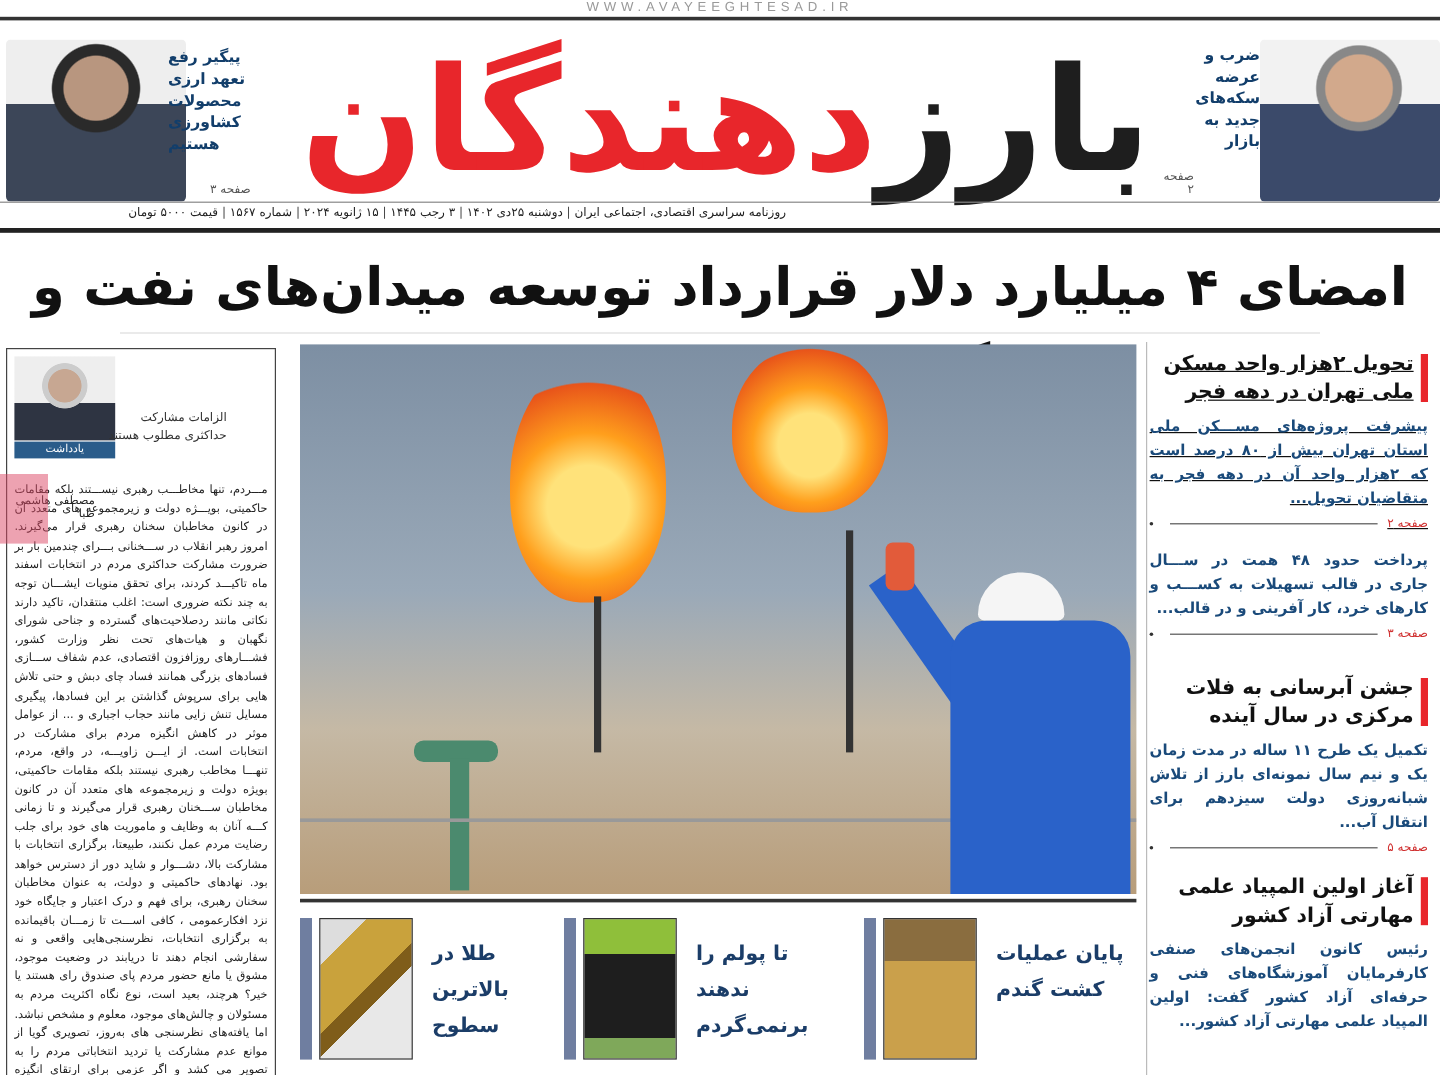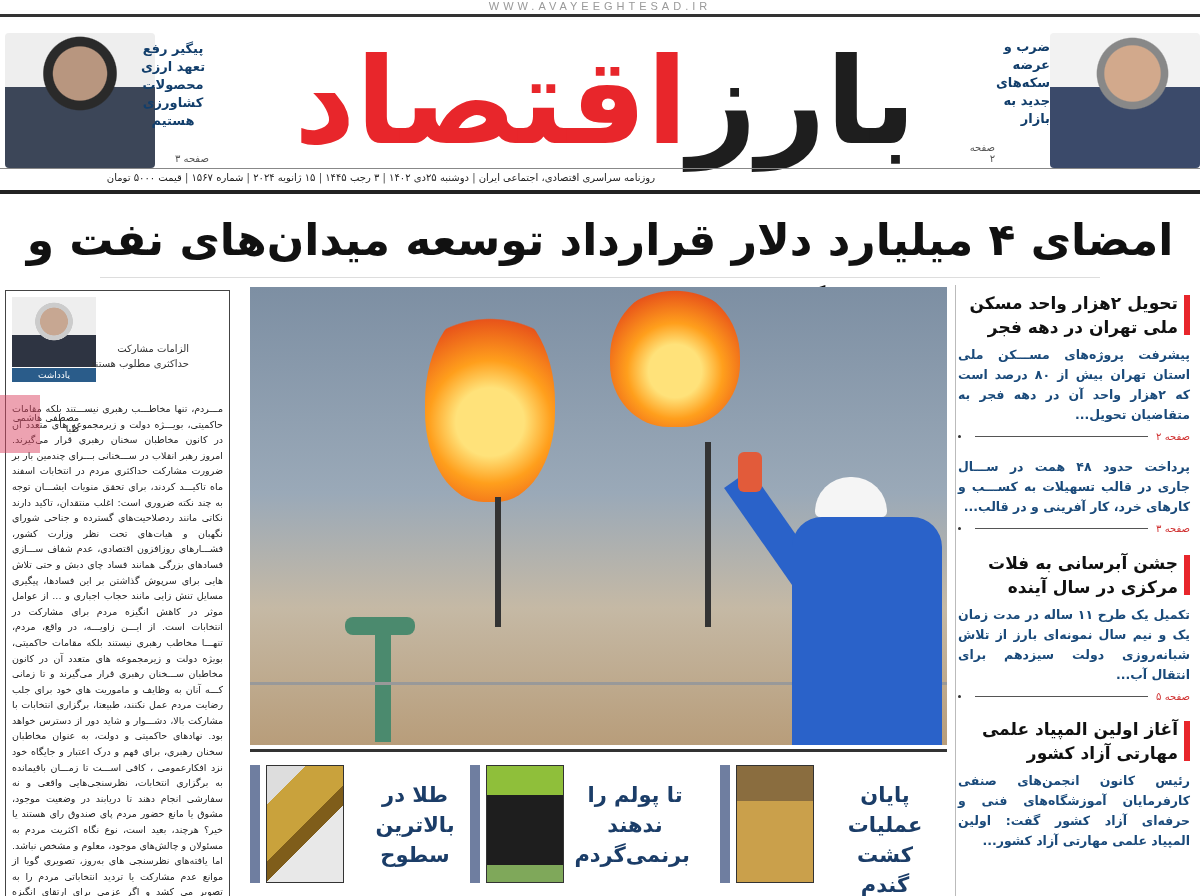--- a/index.html
+++ b/index.html
@@ -9,21 +9,21 @@
   .masthead { position: absolute; top: 18px; left: 0; width: 1200px; height: 150px; }
   .logo { position: absolute; left: 240px; top: 14px; width: 730px; height: 130px; display: flex; direction: rtl; align-items: flex-end; justify-content: center; }
   .logo .black { font-family: "DejaVu Sans", sans-serif; font-weight: 900; font-size: 120px; color: #1e1e1e; line-height: 1; letter-spacing: -4px; }
   .logo .red { font-family: "DejaVu Sans", sans-serif; font-weight: 900; font-size: 120px; color: #e8262b; line-height: 1; letter-spacing: -4px; }
   .teaser { position: absolute; top: 0; height: 150px; direction: rtl; }
   .teaser .photo { position: absolute; bottom: 0; width: 150px; height: 135px; border-radius: 4px; }
   .teaser .t { position: absolute; font-weight: bold; font-size: 13px; line-height: 18px; color: #123e6b; }
   .teaser .pg { position: absolute; font-size: 10px; color: #555; }
   .teaser-left { left: 0; width: 230px; }
   .teaser-left .photo { left: 5px; background: radial-gradient(circle at 50% 30%, #b8967f 0 22%, #2a2a2a 23% 30%, transparent 31%), linear-gradient(180deg, #eee 0 40%, #3c4658 40%); }
-  .teaser-left .t { right: 12px; top: 22px; text-align: center; }
+  .teaser-left .t { right: 0; top: 22px; text-align: left; }
   .teaser-left .pg { left: 175px; bottom: 4px; }
   .teaser-right { right: 0; width: 230px; }
   .teaser-right .photo { right: 0; background: radial-gradient(circle at 55% 30%, #d2a98c 0 22%, #888 23% 28%, transparent 29%), linear-gradient(180deg, #f2f2f2 0 40%, #3b4a6a 40%); }
   .teaser-right .t { right: 150px; top: 20px; text-align: right; }
   .teaser-right .pg { right: 205px; bottom: 4px; }
   .rule-mid { position: absolute; top: 168px; left: 0; width: 1200px; height: 1px; background: #888; }
   .infobar { position: absolute; top: 172px; left: 0; width: 1040px; height: 18px; direction: rtl; padding-right: 385px; font-size: 10px; color: #222; white-space: nowrap; }
   .infobar span + span::before { content: " | "; color: #444; }
   .rule-bot { position: absolute; top: 190px; left: 0; width: 1200px; height: 4px; background: #222; }
   .headline { position: absolute; top: 205px; left: 0; width: 1200px; height: 70px; direction: rtl; text-align: center; font-size: 44px; font-weight: 900; line-height: 70px; color: #111; letter-spacing: -1px; }
@@ -50,41 +50,41 @@
   .story .h::before { content: ""; position: absolute; right: 0; top: 4px; width: 6px; bottom: 4px; background: #e8262b; }
   .story .p { font-size: 12.5px; line-height: 20px; color: #1a4a7a; text-align: justify; margin-top: 6px; font-weight: bold; }
   .story .more { display: flex; align-items: center; margin-top: 4px; height: 14px; }
   .story .more .pg { font-size: 10px; color: #d03030; padding-left: 8px; white-space: nowrap; }
   .story .more .line { flex: 1; height: 1px; background: #555; margin-left: 14px; }
   .story .more .dot { width: 3px; height: 3px; border-radius: 50%; background: #333; }
   .bottom-rule { position: absolute; top: 749px; left: 250px; width: 697px; height: 3px; background: #333; }
   .mini { position: absolute; top: 765px; height: 120px; direction: rtl; }
   .mini .bar { position: absolute; left: 0; top: 0; width: 10px; height: 118px; background: #6f7ea0; }
   .mini .img { position: absolute; left: 16px; top: 0; width: 78px; height: 118px; border: 1px solid #333; }
-  .mini .t { position: absolute; left: 110px; top: 15px; font-weight: 900; font-size: 21px; line-height: 30px; color: #1b3d68; text-align: center; width: 110px; }
+  .mini .t { position: absolute; left: 110px; top: 15px; font-weight: 900; font-size: 17px; line-height: 30px; color: #1b3d68; text-align: left; width: 110px; }
   .m1 { left: 250px; } .m2 { left: 470px; } .m3 { left: 720px; }
   .m1 .img { background: linear-gradient(135deg, #ddd 0 20%, #c9a23c 20% 50%, #7f5d1a 50% 60%, #e8e8e8 60%); }
   .m2 .img { background: linear-gradient(180deg, #8fbf3a 0 25%, #1e1e1e 25% 85%, #7fa85a 85%); }
   .m3 .img { background: linear-gradient(180deg, #8a6d3f 0 30%, #caa04b 30% 100%); }
 </style>
 </head>
 <body>
 
 <div class="url">WWW.AVAYEEGHTESAD.IR</div>
 <div class="rule-top"></div>
 
 <div class="masthead">
   <div class="teaser teaser-left">
     <div class="photo"></div>
     <div class="t" style="width:90px;">پیگیر رفع تعهد ارزی محصولات کشاورزی هستیم</div>
     <div class="pg">صفحه ۳</div>
   </div>
   <div class="logo">
     <span class="black">بارز</span>
-    <span class="red">اقتصاد</span>
+    <span class="red">دهندگان</span>
   </div>
   <div class="teaser teaser-right">
     <div class="photo"></div>
     <div class="t" style="width:75px;">ضرب و عرضه سکه‌های جدید به بازار</div>
     <div class="pg">صفحه ۲</div>
   </div>
 </div>
 
 <div class="rule-mid"></div>
 <div class="infobar">
@@ -122,38 +122,38 @@
   <div style="position:absolute;left:0;top:395px;width:697px;height:3px;background:#999;"></div>
   <div class="worker">
     <div class="arm"></div>
     <div class="glove"></div>
     <div class="body"></div>
     <div class="helmet"></div>
   </div>
 </div>
 
 <div class="col-right">
-  <div class="story" style="margin-top:6px;">
+  <div class="story" style="margin-top:6px;text-decoration:underline;">
     <div class="h">تحویل ۲هزار واحد مسکن ملی تهران در دهه فجر</div>
     <div class="p">پیشرفت پروژه‌های مســـکن ملی استان تهران بیش از ۸۰ درصد است که ۲هزار واحد آن در دهه فجر به متقاضیان تحویل...</div>
     <div class="more">
         <span class="pg">صفحه ۲</span>
         <span class="line"></span>
         <span class="dot"></span>
       </div>
   </div>
   <div class="story" style="margin-top:14px;">
     <div class="p">پرداخت حدود ۴۸ همت در ســـال جاری در قالب تسهیلات به کســـب و کارهای خرد، کار آفرینی و در قالب...</div>
     <div class="more">
         <span class="pg">صفحه ۳</span>
         <span class="line"></span>
         <span class="dot"></span>
       </div>
   </div>
-  <div class="story" style="margin-top:16px;">
+  <div class="story" style="margin-top:26px;">
     <div class="h">جشن آبرسانی به فلات مرکزی در سال آینده</div>
     <div class="p">تکمیل یک طرح ۱۱ ساله در مدت زمان یک و نیم سال نمونه‌ای بارز از تلاش شبانه‌روزی دولت سیزدهم برای انتقال آب...</div>
     <div class="more">
         <span class="pg">صفحه ۵</span>
         <span class="line"></span>
         <span class="dot"></span>
       </div>
   </div>
   <div class="story" style="margin-top:14px;">
     <div class="h">آغاز اولین المپیاد علمی مهارتی آزاد کشور</div>

